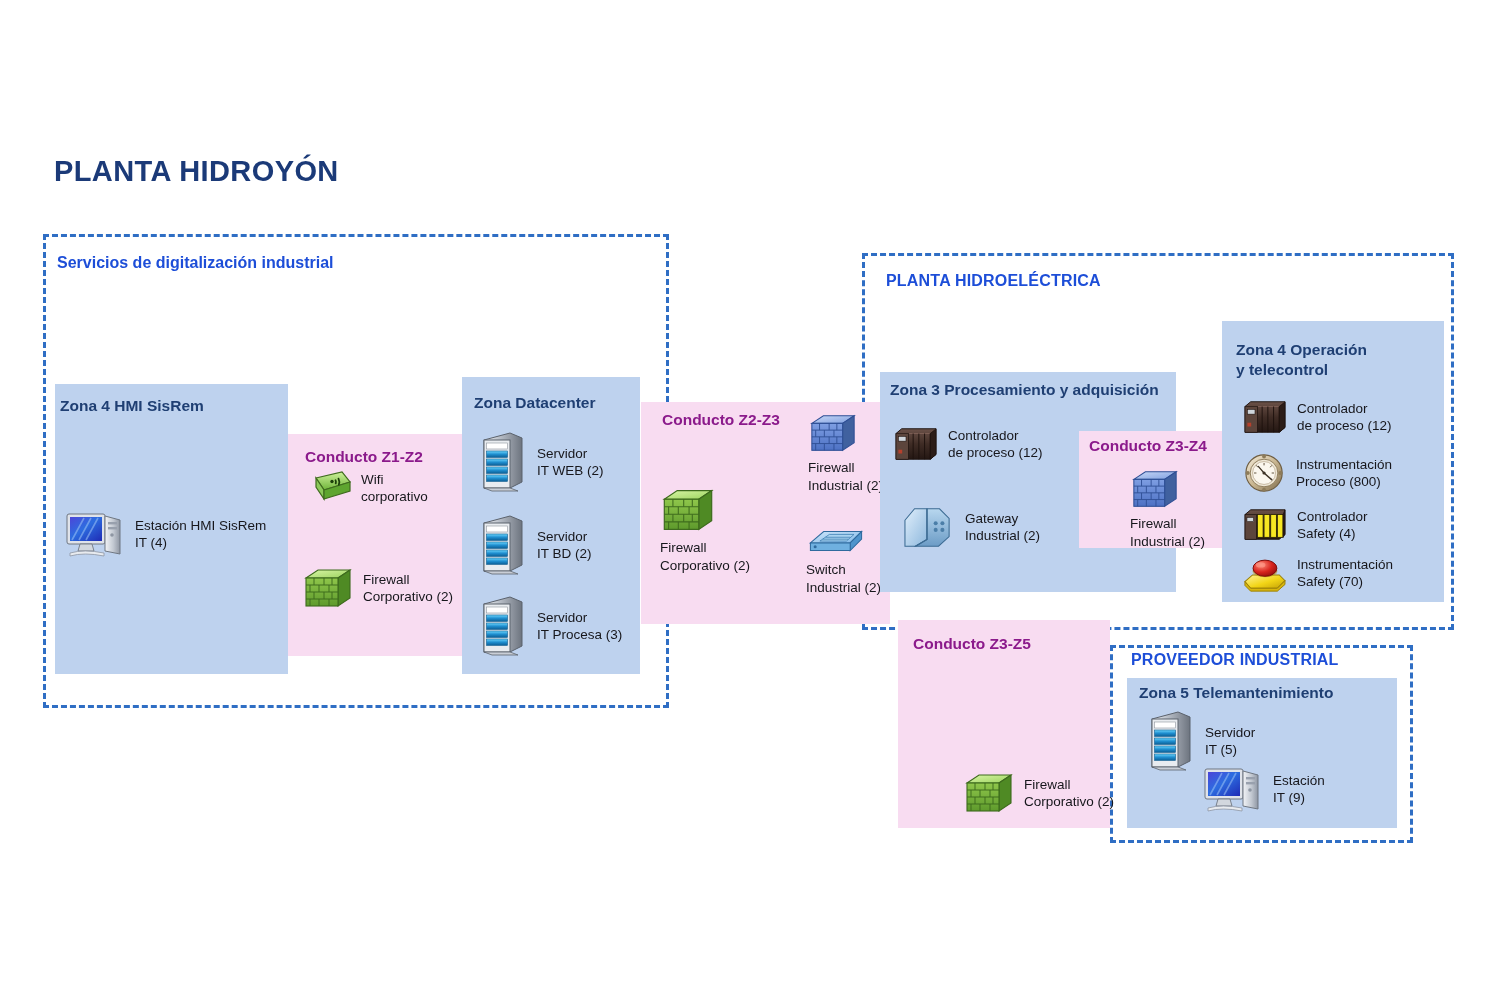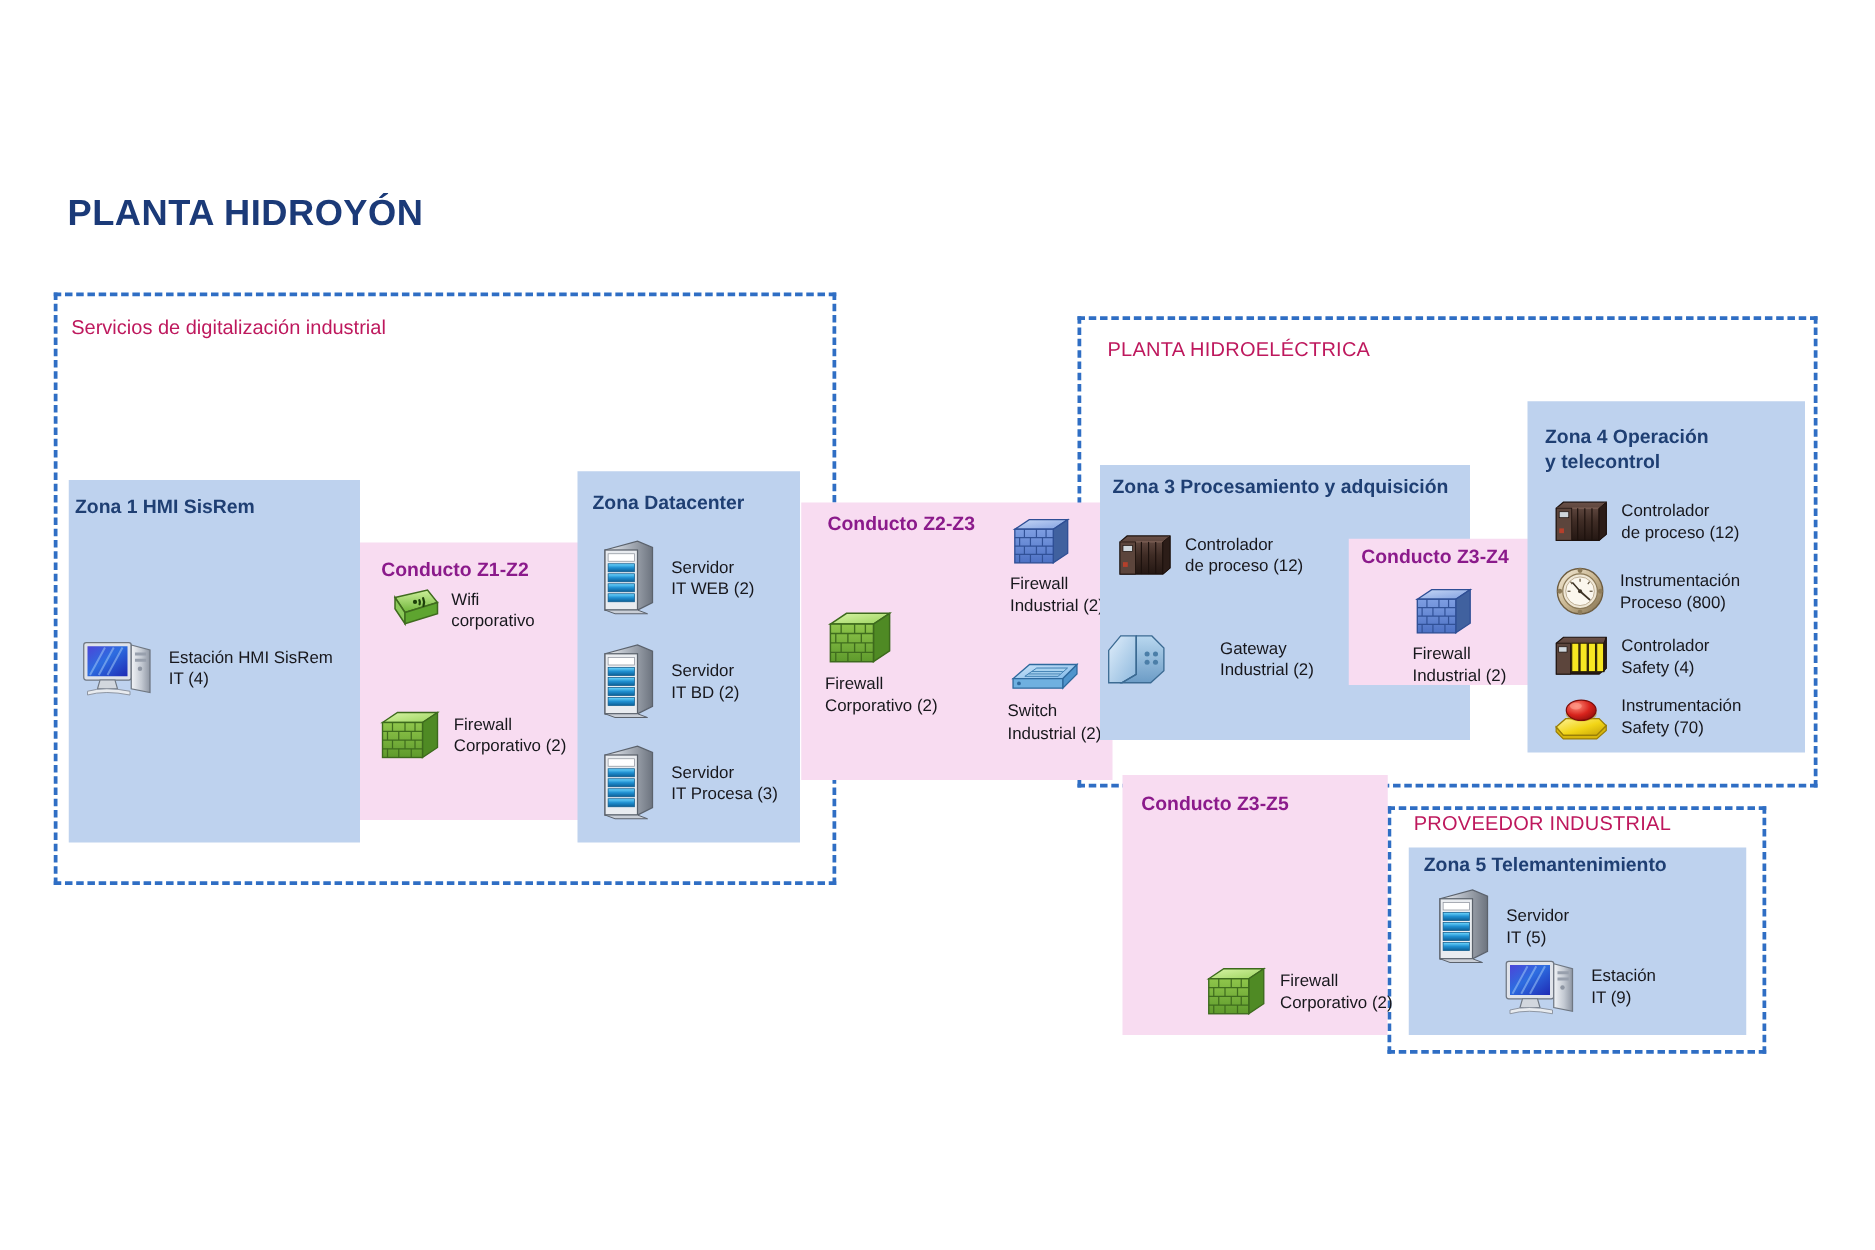--- a/index.html
+++ b/index.html
@@ -19,21 +19,21 @@
 
   
   .dashed-box{
     position:absolute;
     border:3px dashed #2f6ec4;
     background:transparent;
     box-sizing:border-box;
   }
   .dashed-label{
     position:absolute;
-    font-size:16px;font-weight:normal;color:#be185d;
+    font-size:16px;font-weight:bold;color:#1d4ed8;
     white-space:nowrap;
   }
   .dashed-label.caps{letter-spacing:.2px;}
 
   
   .zone{
     position:absolute;box-sizing:border-box;
     background:#bed2ee;
   }
   .conduit{
@@ -267,21 +267,21 @@
             <line x1="17" y1="37" x2="17" y2="44"></line>
             <line x1="27" y1="37" x2="27" y2="44"></line>
         </g>
       </svg>
     </span>
     <span class="lbl">Firewall
 Corporativo (2)</span>
   </div>
 
   <div class="zone" style="left:55px;top:384px;width:233px;height:290px;"></div>
-  <div class="zone-title" style="left:60px;top:396px;">Zona 1 HMI SisRem</div>
+  <div class="zone-title" style="left:60px;top:396px;">Zona 4 HMI SisRem</div>
 
   <div class="node" style="left:64px;top:508px;">
     <span class="ico">
       <svg width="62" height="52" viewBox="0 0 62 52">
         <defs>
           <linearGradient id="scr" x1="0" y1="0" x2="1" y2="1">
             <stop offset="0" stop-color="#4c45d8"></stop>
               <stop offset=".45" stop-color="#2d6de0"></stop>
               <stop offset="1" stop-color="#1f2bb5"></stop>
           </linearGradient>
@@ -398,21 +398,21 @@
           <line x1="33" y1="10" x2="33" y2="37"></line>
             <line x1="39" y1="10" x2="39" y2="37"></line>
         </g>
         <path d="M39 10 L45 5 L45 32 L39 37 Z" fill="#2c1d18" stroke="#1c110d" stroke-width=".8"></path>
       </svg>
     </span>
     <span class="lbl">Controlador
 de proceso (12)</span>
   </div>
 
-  <div class="node" style="left:882px;top:503px;gap:29px;">
+  <div class="node" style="left:900px;top:503px;">
     <span class="ico">
       <svg width="56" height="48" viewBox="0 0 58 50">
         <defs>
           <linearGradient id="gwA" x1="0" y1="0" x2="1" y2="1">
             <stop offset="0" stop-color="#e0eefb"></stop>
               <stop offset="1" stop-color="#8db8dd"></stop>
           </linearGradient>
           <linearGradient id="gwB" x1="0" y1="0" x2="0" y2="1">
             <stop offset="0" stop-color="#b8d7ef"></stop>
               <stop offset="1" stop-color="#6c9cc6"></stop>

